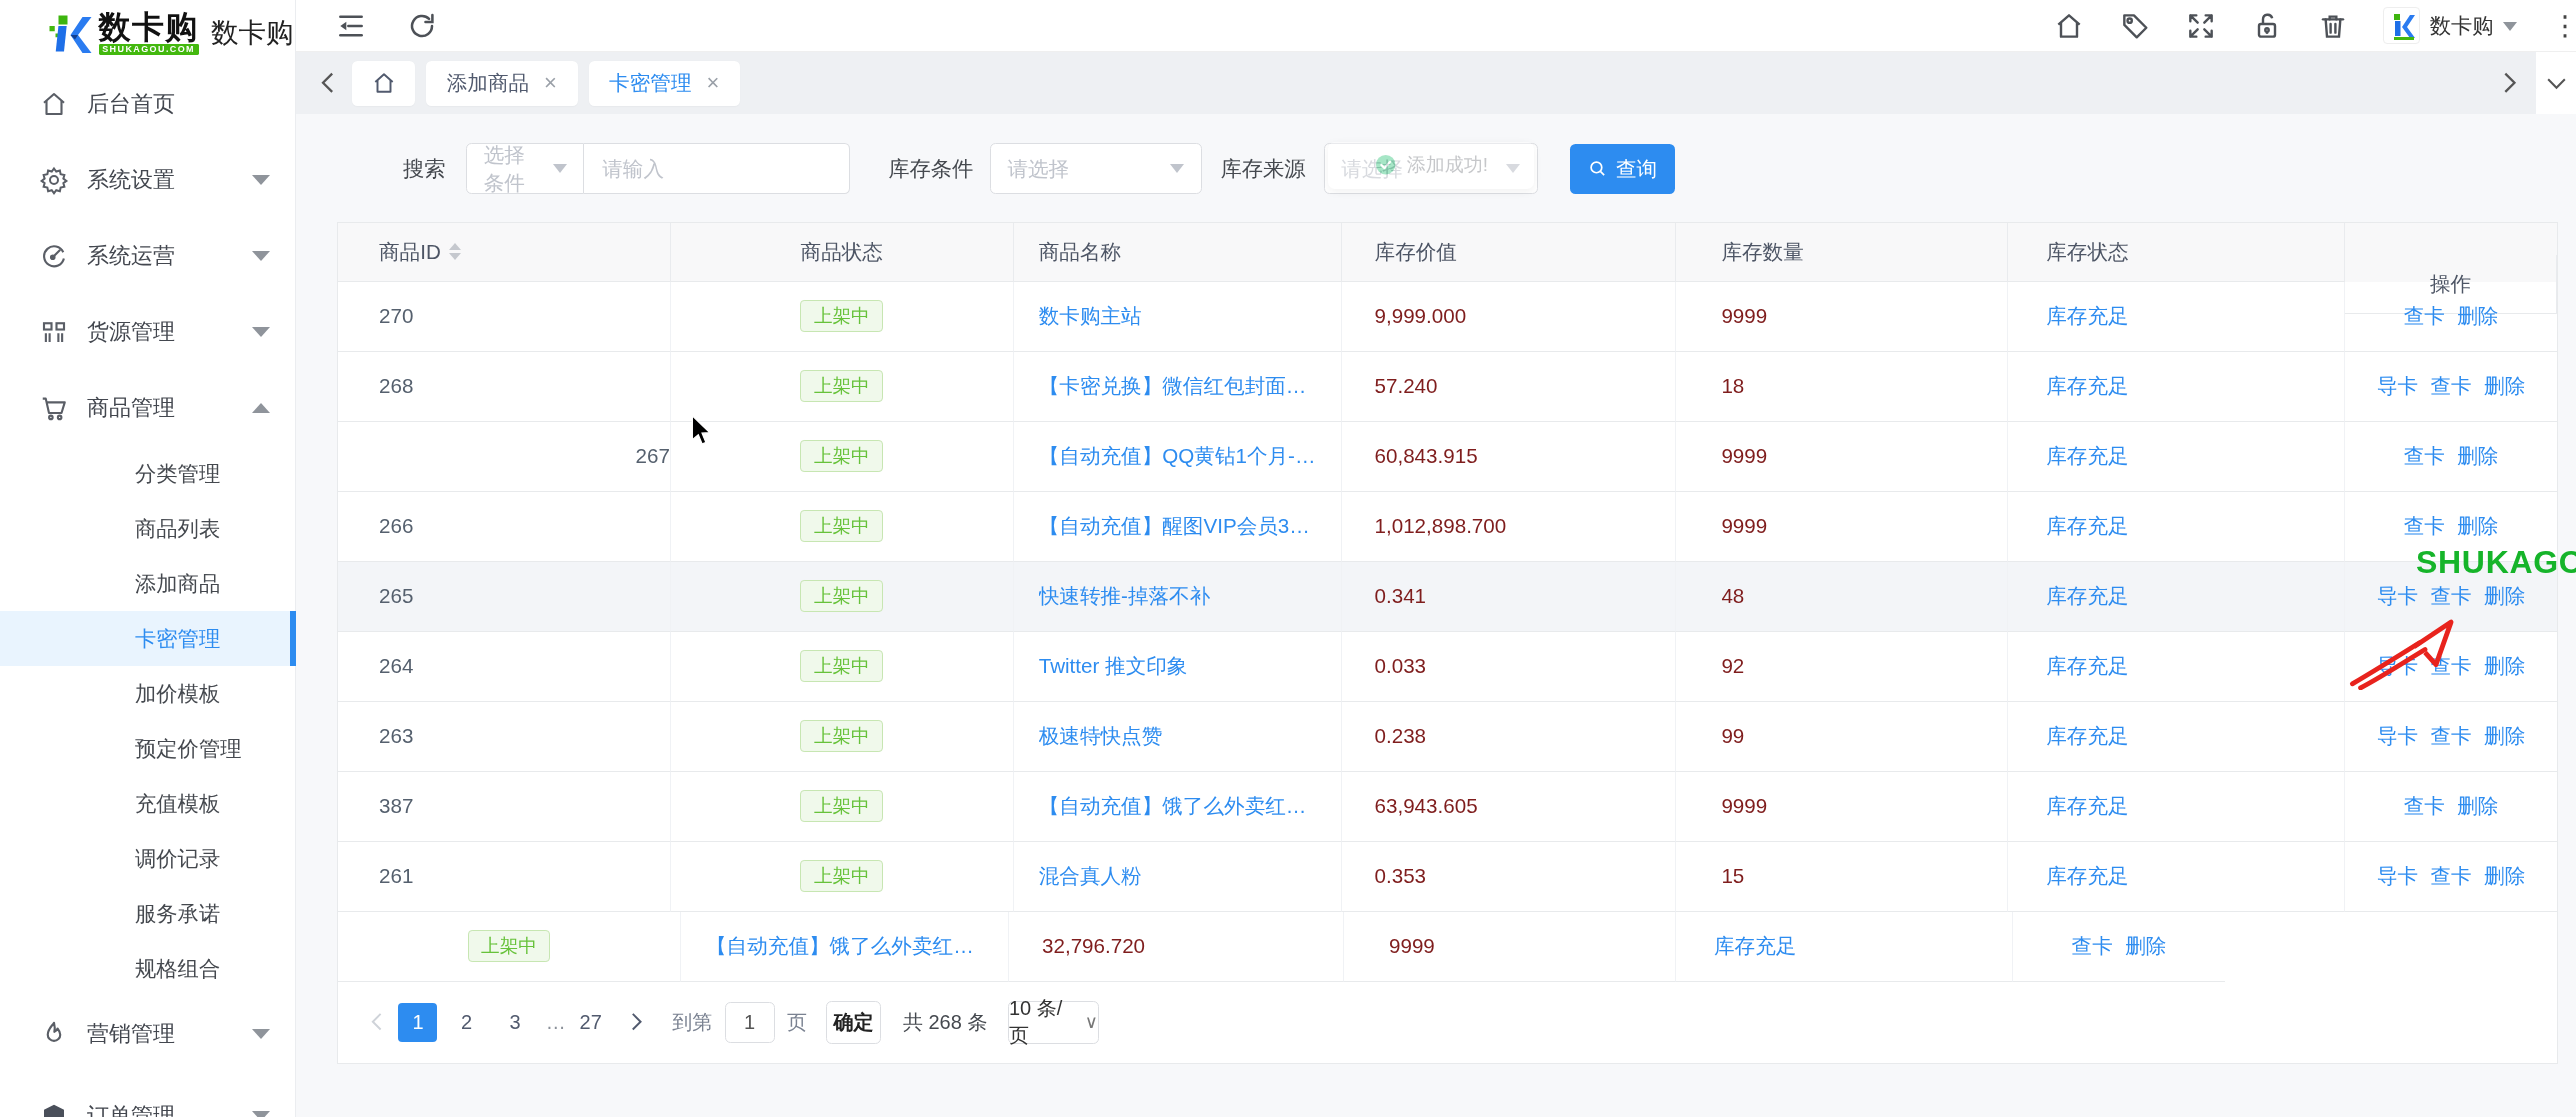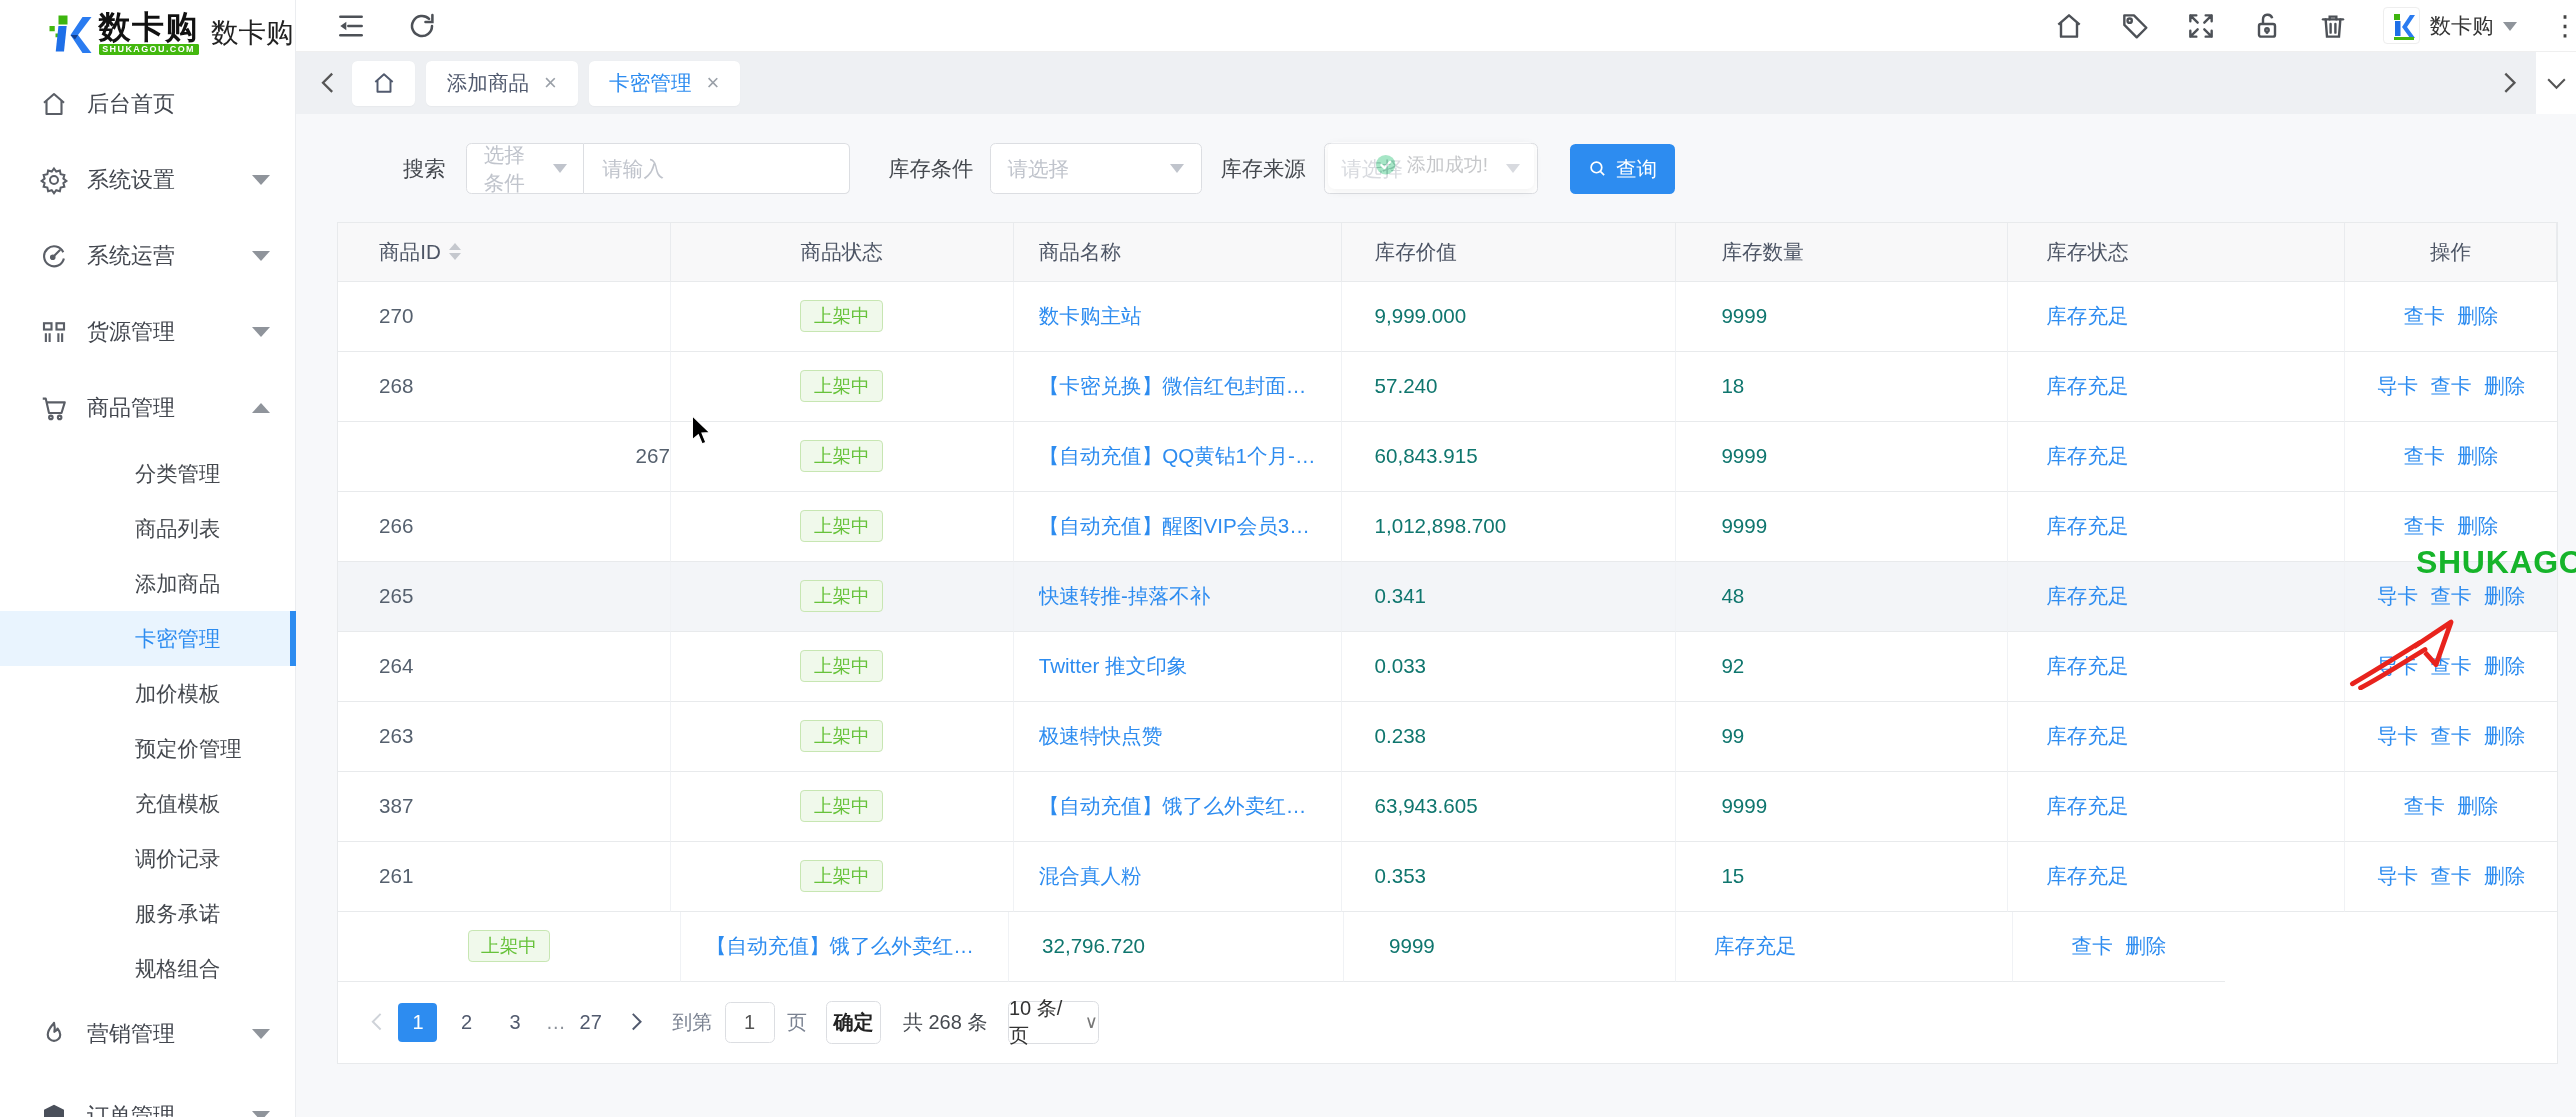--- a/index.html
+++ b/index.html
@@ -85,21 +85,21 @@
   .t-body-row { height:70px; }
   .t-body-row.hover { background:#f3f5f8; }
   .cell-id { color:#55606e; }
   .sorter { display:inline-flex; flex-direction:column; margin-left:8.3px; gap:3.4px; cursor:pointer; }
   .sorter i { width:0; height:0; border-left:6.2px solid transparent; border-right:6.2px solid transparent; display:block; }
   .sorter .s-up { border-bottom:7.6px solid #c5c8ce; }
   .sorter .s-down { border-top:7.6px solid #c5c8ce; }
   .badge { font-size:18.6px; color:#67c23a; background:#f0f9eb; border:0.7px solid #c7e6b2; border-radius:4.1px; padding:6.2px 12.4px; line-height:1; }
   .link { color:#2d8cf0; cursor:pointer; }
   .name-link { max-width:92%; overflow:hidden; text-overflow:ellipsis; }
-  .num { color:#0f766e;text-align:center; }
+  .num { color:#7f1d1d;text-align:center; }
   .actions { display:flex; gap:12.4px; justify-content:center; width:100%; }
 
   
   .pagination { height:81px; display:flex; align-items:center; padding-left:27.5px; font-size:20px; color:#515a6e; }
   .pg-chevron { width:23.4px; height:23.4px; margin-right:9.6px; cursor:pointer; }
   .pg-chevron svg { width:23.4px; height:23.4px; display:block; }
   .pg-chevron.disabled { color:#cfd3d9; }
   .pg-chevron.next { color:#515a6e; margin:0 6.9px 0 4.1px; }
   .pg-num { min-width:39px; height:39px; display:flex; align-items:center; justify-content:center; margin-right:9.6px; border-radius:4.1px; cursor:pointer; color:#515a6e; }
   .pg-num.active { background:#2d8cf0; color:#fff; }
@@ -387,21 +387,21 @@
           </div>
           <div class="t-cell" style="width: 335px; padding-left: 33px; justify-content: flex-start;">
             <span>库存价值</span>
           </div>
           <div class="t-cell" style="width: 332px; padding-left: 45px; justify-content: flex-start;">
             <span>库存数量</span>
           </div>
           <div class="t-cell" style="width: 337px; padding-left: 38px; justify-content: flex-start;">
             <span>库存状态</span>
           </div>
-          <div class="t-cell" style="width: 212px; padding-left: 0px; justify-content: center;">
+          <div class="t-cell" style="width: 212px; padding-left: 0px; justify-content: center; margin-top: 32px;">
             <span>操作</span>
           </div>
         </div>
       <div id="tbody">
           <div class="t-row t-body-row">
             <div class="t-cell" style="width: 333px; padding-left: 41px; justify-content: flex-start;">
               <span class="cell-id">270</span>
             </div>
             <div class="t-cell" style="width: 343px; padding-left: 0px; justify-content: center;">
               <span class="badge">上架中</span>

